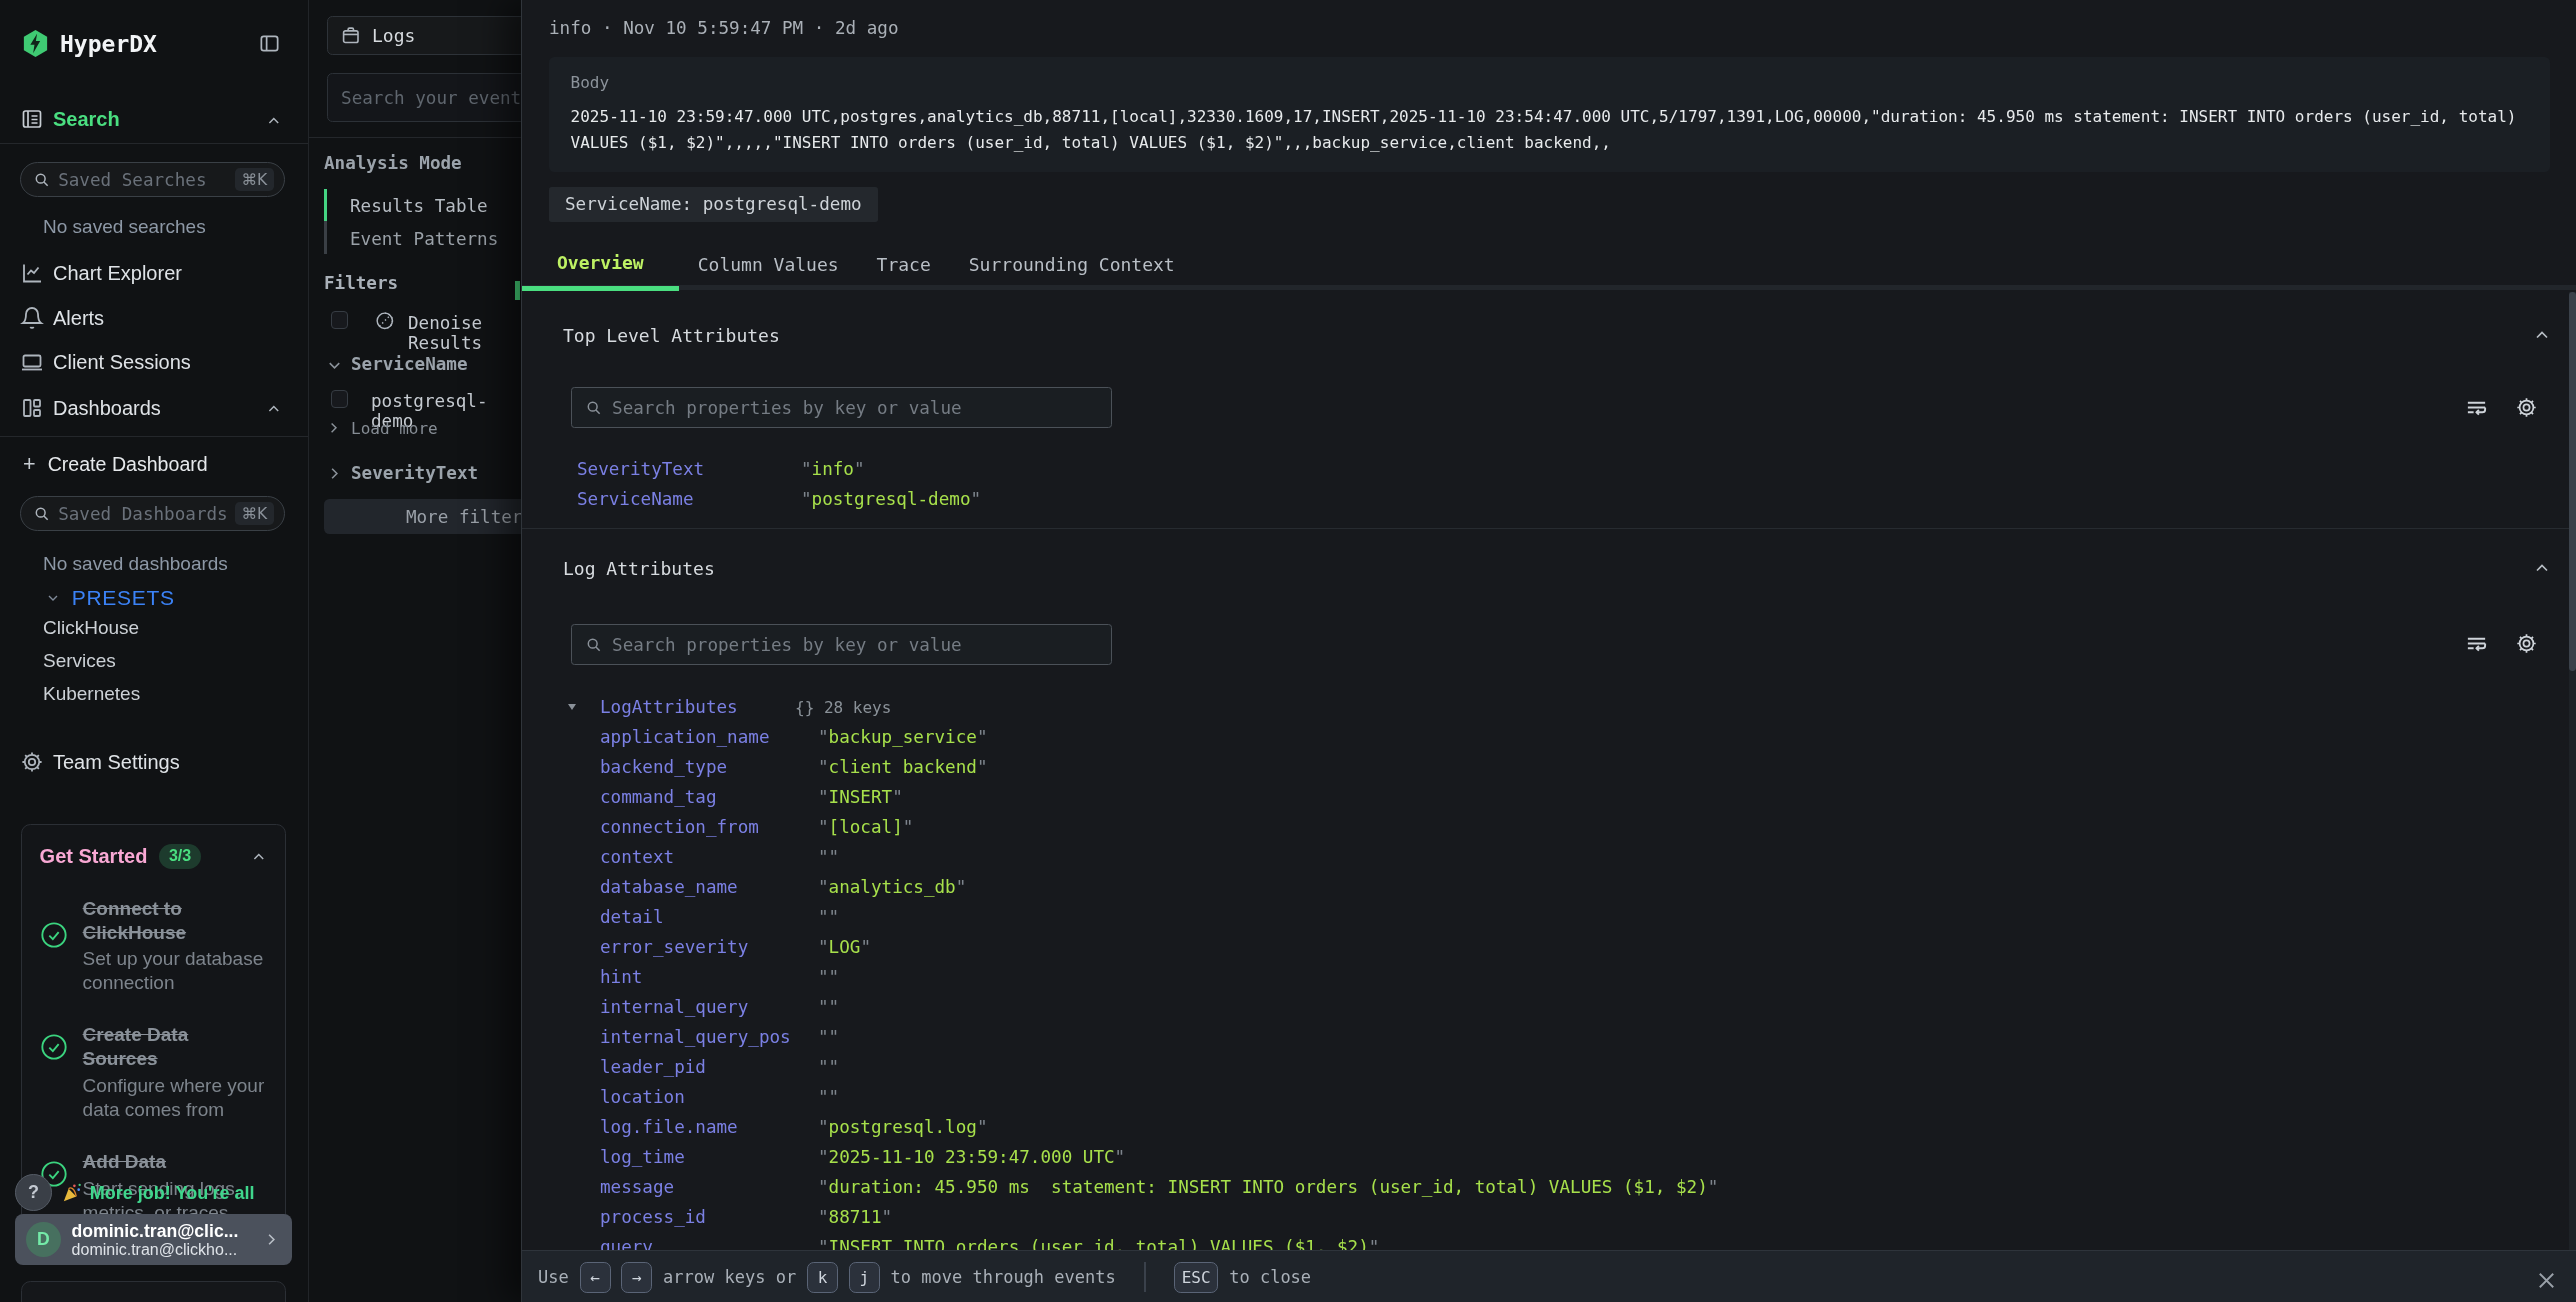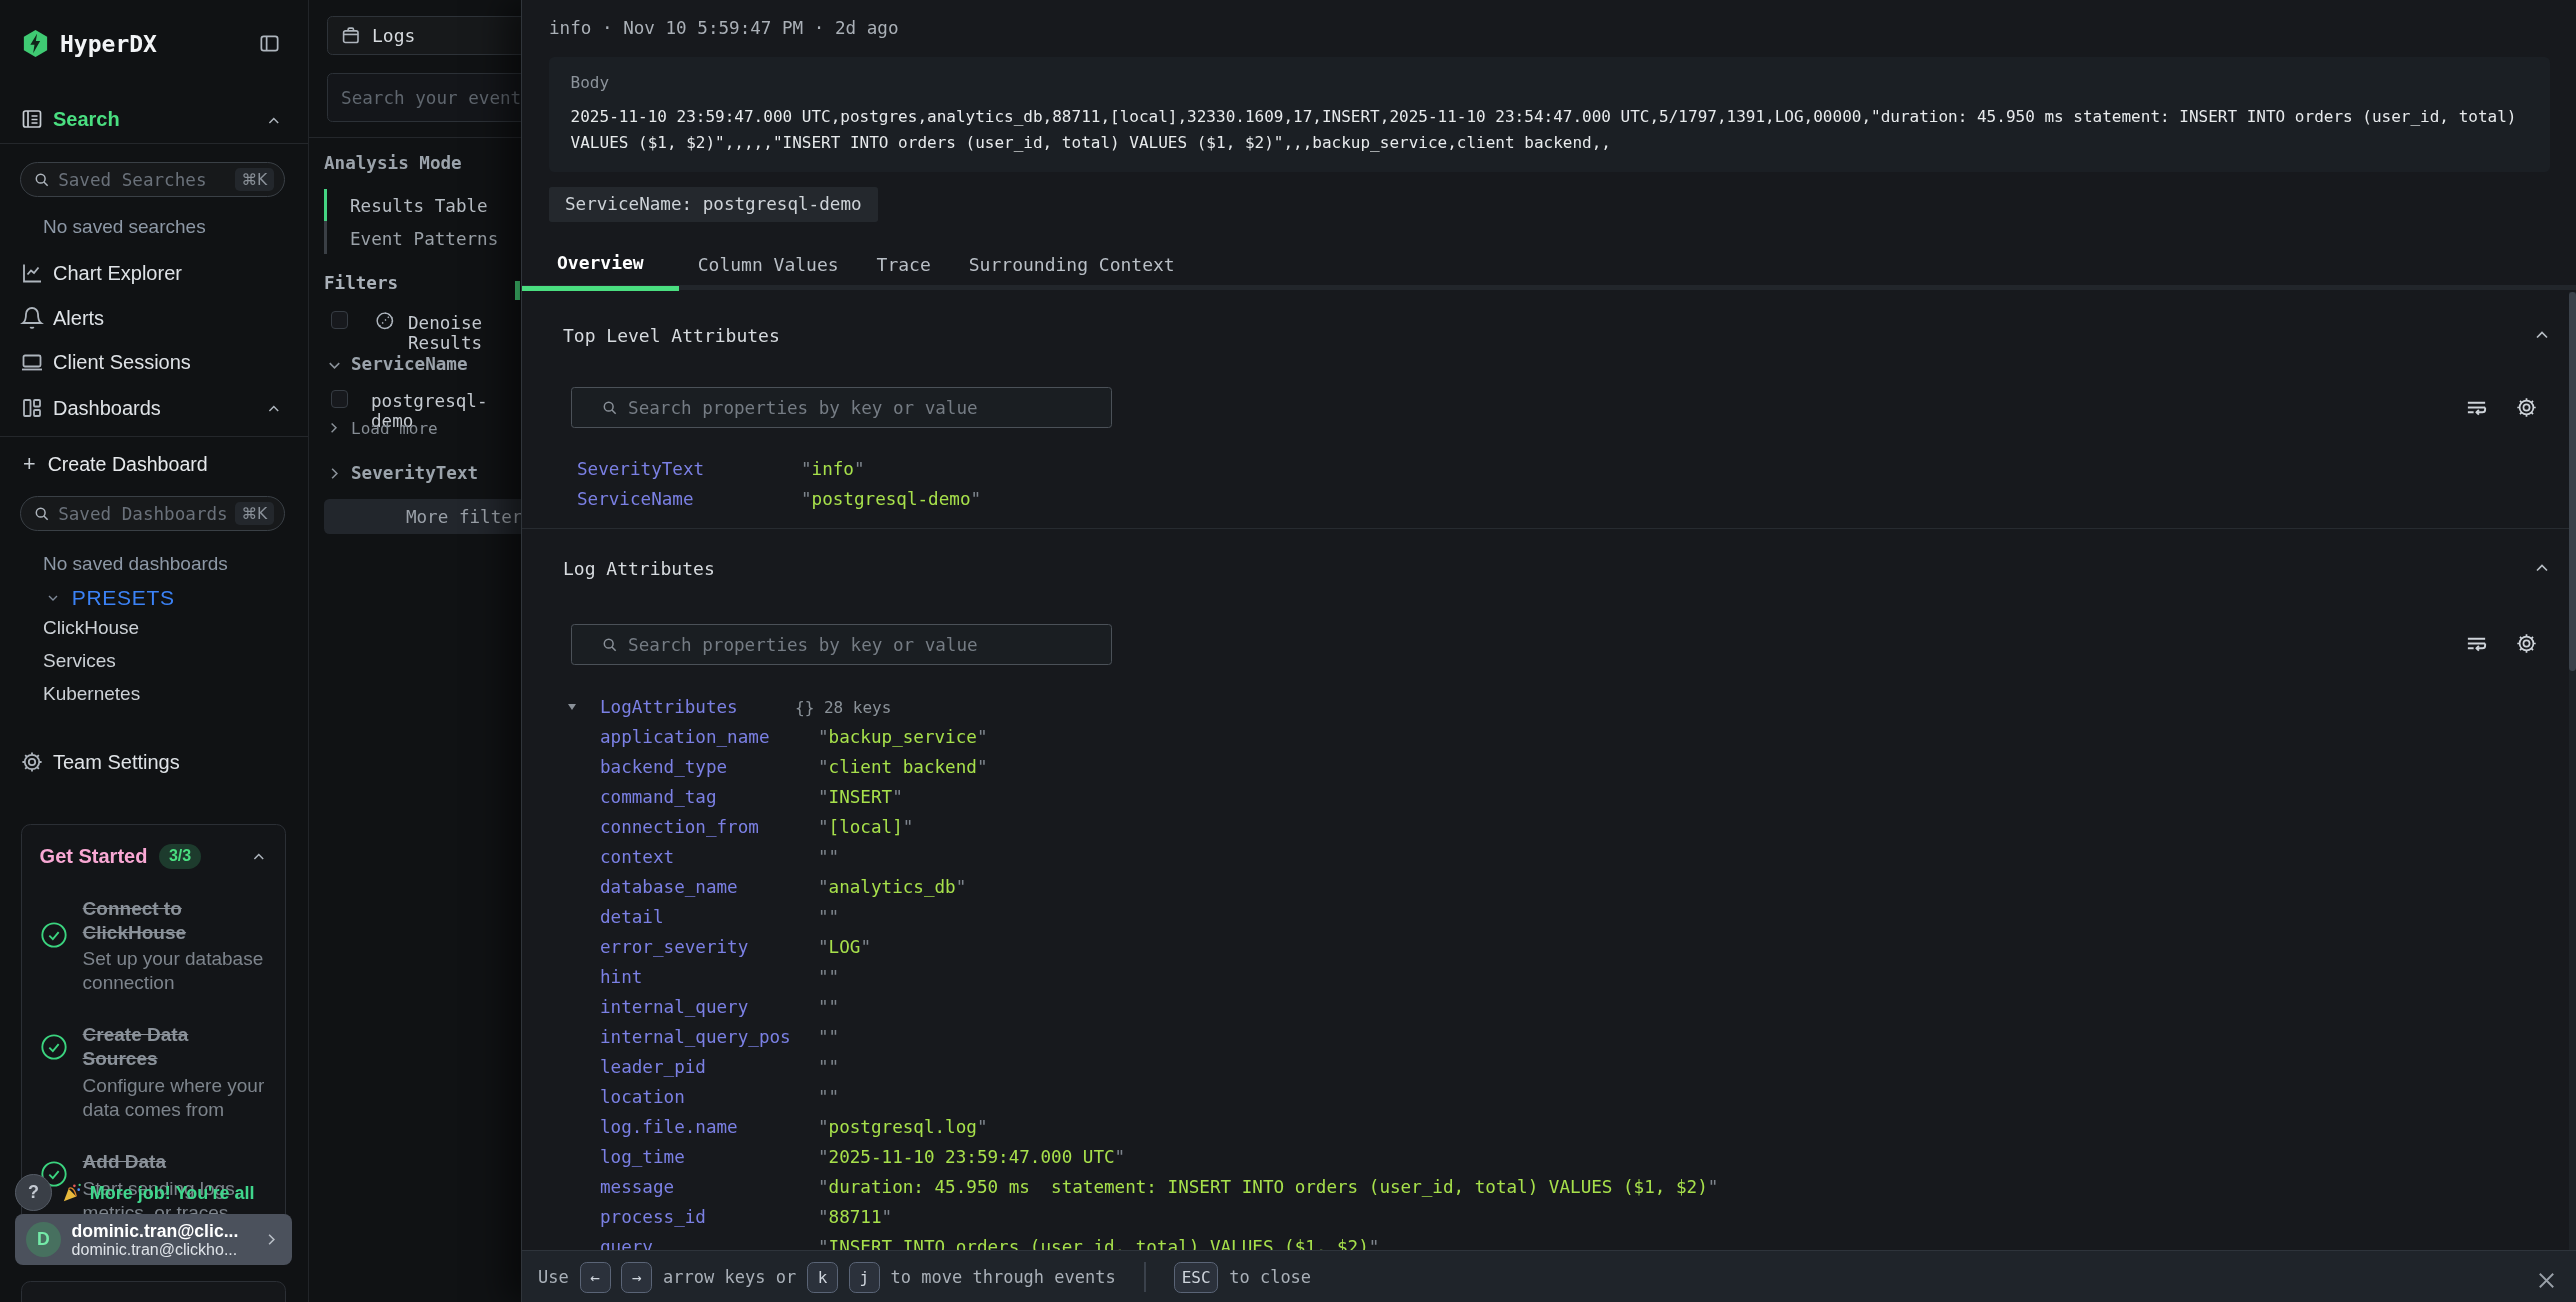--- a/index.html
+++ b/index.html
@@ -75,26 +75,26 @@
                border-radius:5.4px; padding:16px 21.6px; overflow:hidden; }
   .body-label { font-family:"DejaVu Sans Mono", monospace; font-size:16px; color:#8c939b; }
   .body-line { font-family:"DejaVu Sans Mono", monospace; font-size:16px; color:#e7eaec;
                white-space:pre; line-height:26px; }
   .svc-tag { position:absolute; left:27px; top:187px; background:#24282d; border-radius:2.7px;
              padding:7.4px 16px; font-family:"DejaVu Sans Mono", monospace; font-size:17.6px; color:#ced3d8;text-align:center; }
   .tabs { position:absolute; left:0; top:238px; height:53px; width:100%; display:flex; }
   .tabs-track { position:absolute; left:0; top:285px; height:5.4px; width:100%; background:#22262b; }
   .tab { position:relative; z-index:1; height:53px; display:flex; align-items:center; padding:0 19px;
          font-family:"DejaVu Sans Mono", monospace; font-size:18px; color:#b9bfc6; }
-  .tab.active { color:#ffffff; font-weight:bold; padding:0 35px; border-bottom:5.4px solid #4ade80; }
+  .tab.active { color:#bef264; font-weight:bold; padding:0 35px; border-bottom:5.4px solid #4ade80; }
   .panel-content { position:absolute; left:0; top:290px; width:100%; height:961px; overflow:hidden; }
   .sec-title { position:absolute; font-family:"DejaVu Sans Mono", monospace; font-size:18px; color:#d7dbdf; }
   .sec-chev { position:absolute; right:24px; color:#b9bfc6; }
   .prop-search { position:absolute; left:49px; width:541px; height:41px; border:1.4px solid #4b5158;
-                 border-radius:3.4px; background:#1a1e22; display:flex; align-items:center; padding:0 29px; gap:9.5px; }
+                 border-radius:3.4px; background:#1a1e22; display:flex; align-items:center; padding:0 13px; gap:9.5px; }
   .prop-search input { flex:1; background:transparent; border:none; outline:none;
                        font-family:"DejaVu Sans Mono", monospace; font-size:17.6px; color:#c9ced4; }
   .prop-search input::placeholder { color:#757c84; }
   .tool-icons { position:absolute; display:flex; gap:27px; color:#cfd4da; }
   .sec-divider { position:absolute; left:0; width:100%; height:1.4px; background:#272b30; }
   .kv-row { position:relative; height:30px; }
   .kv-row .k { position:absolute; font-family:"DejaVu Sans Mono", monospace; font-size:17.6px; color:#7b80e4; }
   .kv-row .v { position:absolute; font-family:"DejaVu Sans Mono", monospace; font-size:17.6px; color:#a7e04b; white-space:pre; }
   .kv-row .v::before, .kv-row .v::after { content:'"'; color:#7e858d; }
   .top-rows { position:absolute; left:0; top:169px; width:100%; }

